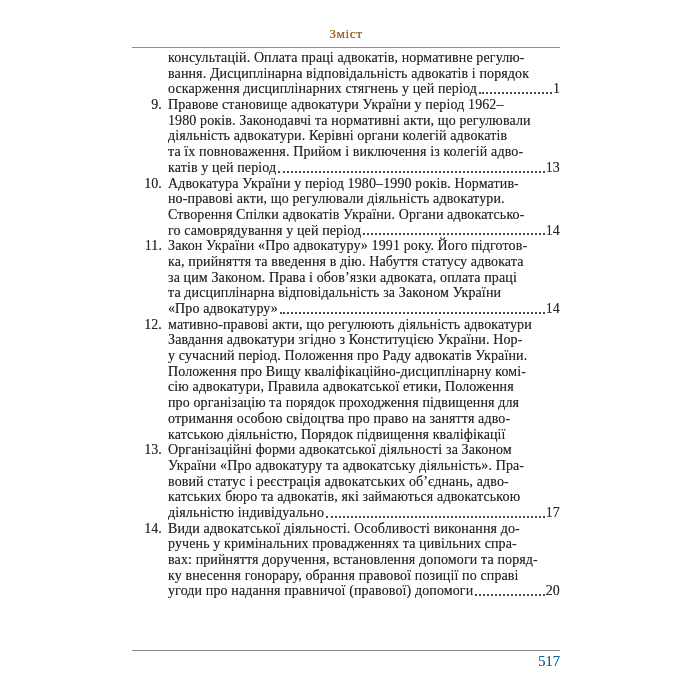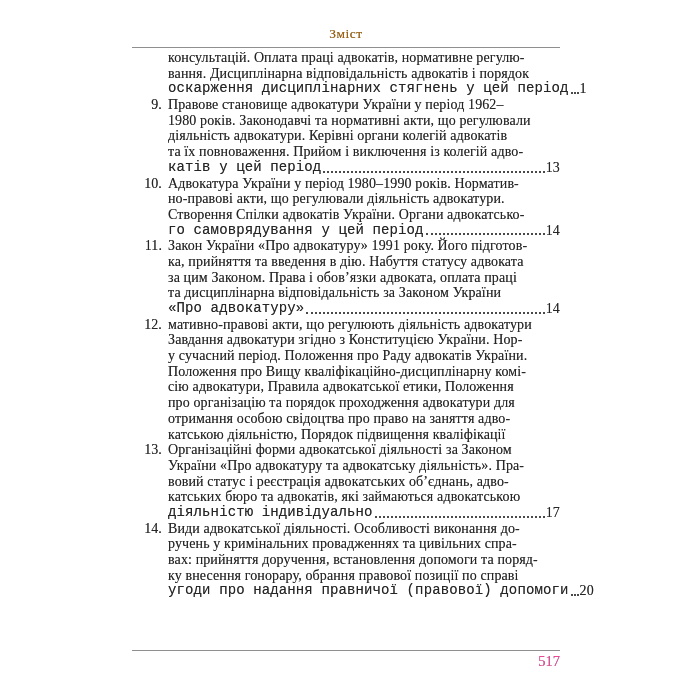--- a/index.html
+++ b/index.html
@@ -60,21 +60,20 @@
     height: 15.7px;
     white-space: nowrap;
   }
   .tail {
     display: flex;
     align-items: flex-end;
   }
   .tail .t {
     white-space: nowrap;
     flex: 0 0 auto;
-    font-family: Liberation Mono, monospace;
   }
   .leader {
     flex: 1 1 auto;
     min-width: 8px;
     border-bottom: 2px dotted #4a4a4a;
     margin: 0 1px 3px 2px;
   }
   .pg {
     white-space: nowrap;
     flex: 0 0 auto;
@@ -88,21 +87,21 @@
     border-top: 1px solid #8f8f8f;
   }
   .folio {
     position: absolute;
     top: 653px;
     left: 132px;
     width: 428px;
     text-align: right;
     font-size: 14.5px;
     line-height: 16px;
-    color: #ec4899;
+    color: #0369a1;
   }
 </style>
 </head>
 <body>
 
 <div class="page">
 
   <div class="running-head">
     <span>Зміст</span>
   </div>
@@ -154,21 +153,21 @@
           <span class="pg">14</span>
         </div>
       </div>
       <div class="entry">
         <span class="num">12.</span>
         <div class="line">мативно-правові акти, що регулюють діяльність адвокатури</div>
         <div class="line">Завдання адвокатури згідно з Конституцією України. Нор-</div>
         <div class="line">у сучасний період. Положення про Раду адвокатів України.</div>
         <div class="line">Положення про Вищу кваліфікаційно-дисциплінарну комі-</div>
         <div class="line">сію адвокатури, Правила адвокатської етики, Положення</div>
-        <div class="line">про організацію та порядок проходження адвокатури для</div>
+        <div class="line">про організацію та порядок проходження підвищення для</div>
         <div class="line">отримання особою свідоцтва про право на заняття адво-</div>
         <div class="line">катською діяльністю, Порядок підвищення кваліфікації</div>
       </div>
       <div class="entry">
         <span class="num">13.</span>
         <div class="line">Організаційні форми адвокатської діяльності за Законом</div>
         <div class="line">України «Про адвокатуру та адвокатську діяльність». Пра-</div>
         <div class="line">вовий статус і реєстрація адвокатських об’єднань, адво-</div>
         <div class="line">катських бюро та адвокатів, які займаються адвокатською</div>
         <div class="line tail">

